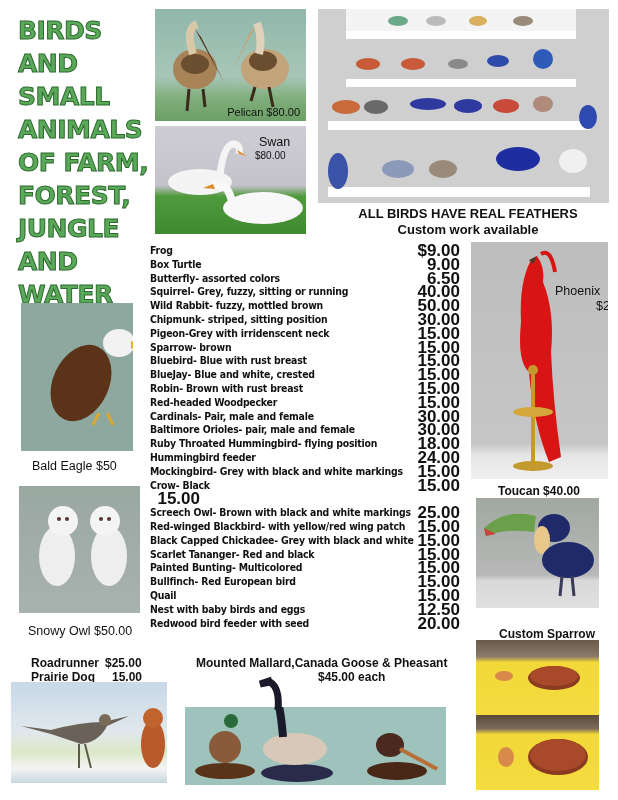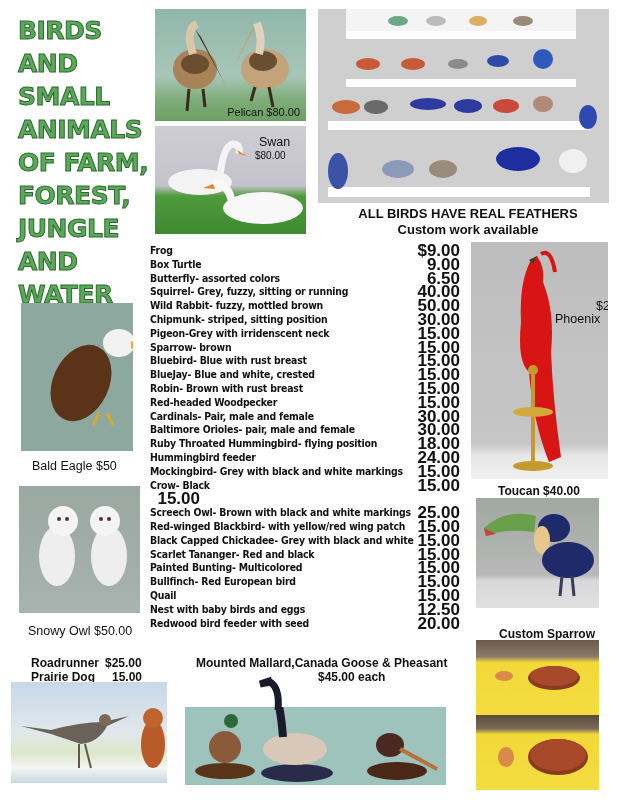--- a/index.html
+++ b/index.html
@@ -213,21 +213,21 @@
 <div class="abs photo" style="left:471px;top:242px;width:137px;height:237px;background:linear-gradient(180deg,#bdbdbd 0%,#c6c6c6 85%,#e6e6e6 90%,#f0f0f0 100%);">
   <svg width="137" height="237">
     <path d="M60 18 Q48 40 50 80 Q46 120 58 130 Q62 180 78 220 L90 215 Q82 160 80 110 Q84 70 72 40 Q74 25 66 14 Z" fill="#d81414"></path>
     <path d="M66 14 L58 18 L62 22 Z" fill="#4a3a2a"></path>
     <path d="M70 12 Q80 6 84 30" stroke="#d81414" stroke-width="4" fill="none"></path>
     <line x1="62" y1="130" x2="62" y2="220" stroke="#c49a2e" stroke-width="4"></line>
     <ellipse cx="62" cy="170" rx="20" ry="5" fill="#d4a83a"></ellipse>
     <ellipse cx="62" cy="224" rx="20" ry="5" fill="#c49a2e"></ellipse>
     <circle cx="62" cy="128" r="5" fill="#c49a2e"></circle>
   </svg>
-  <div class="abs cap" style="left:84px;top:42px;font-weight:normal;font-size:12.5px;margin-top:28px;">Phoenix</div>
+  <div class="abs cap" style="left:84px;top:42px;font-weight:normal;font-size:12.5px;">Phoenix</div>
   <div class="abs cap" style="left:92px;top:57px;font-weight:normal;font-size:12.5px;margin-left:33px;">$200</div>
 </div>
 
 <div class="abs cap" style="left:498px;top:484px;">Toucan $40.00</div>
 <div class="abs photo" style="left:476px;top:498px;width:123px;height:110px;background:linear-gradient(180deg,#a0a8a0 0%,#b8b8b8 70%,#d8d8d8 75%,#e0e0e0 100%);">
   <svg width="123" height="110">
     <path d="M8 30 Q30 10 60 18 L58 34 Q30 30 10 38 Z" fill="#6aa04a"></path>
     <path d="M8 30 L20 36 L10 38 Z" fill="#c8443a"></path>
     <ellipse cx="78" cy="30" rx="16" ry="14" fill="#1e2a6a"></ellipse>
     <ellipse cx="66" cy="42" rx="8" ry="14" fill="#e8c88a"></ellipse>

